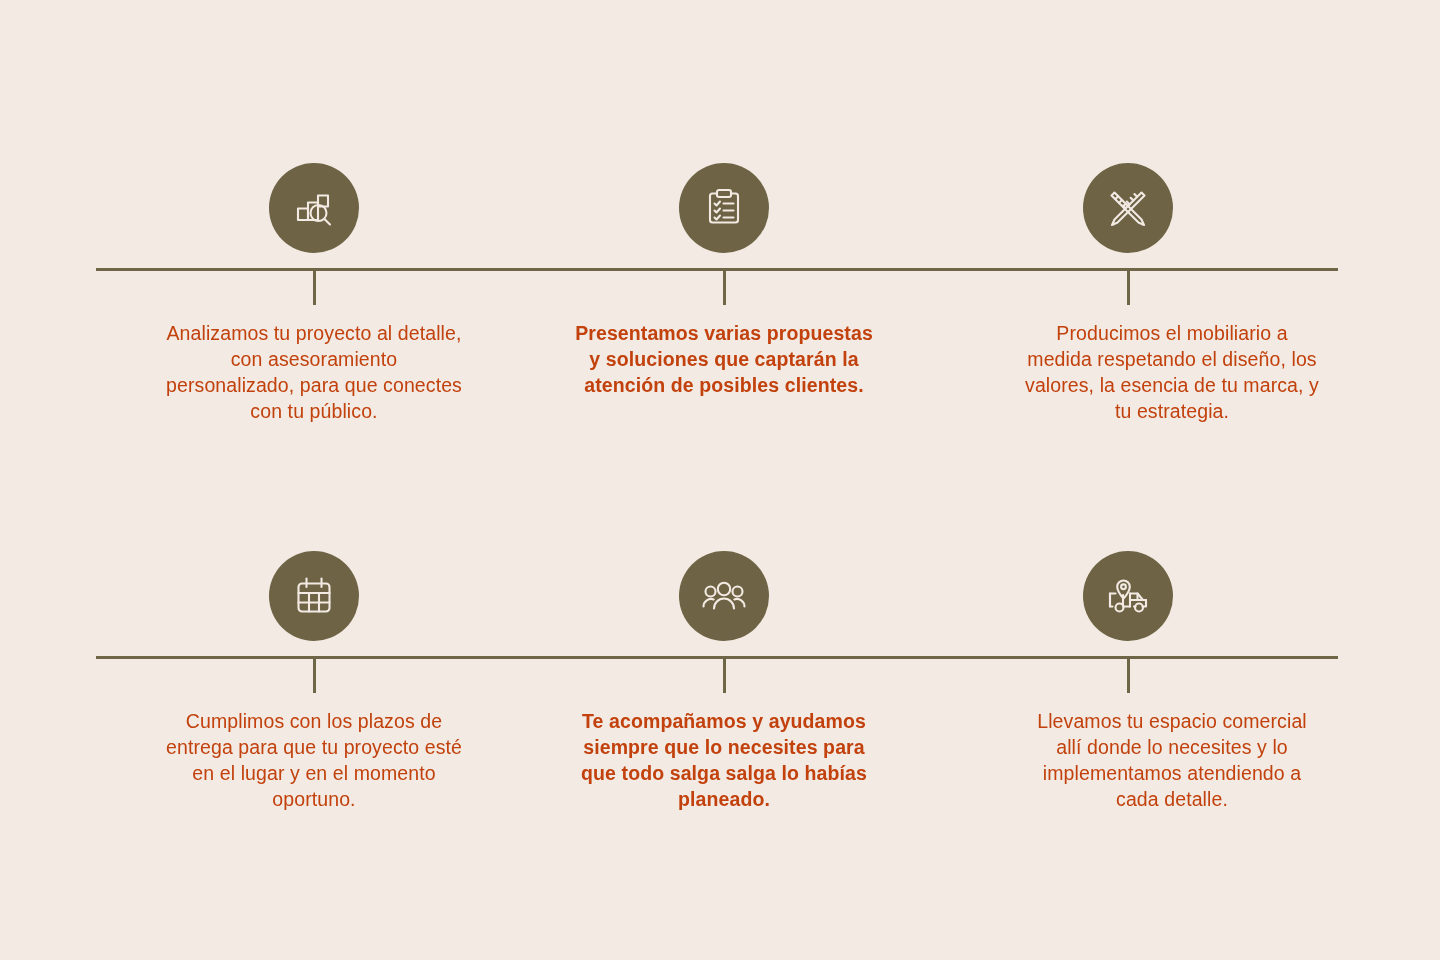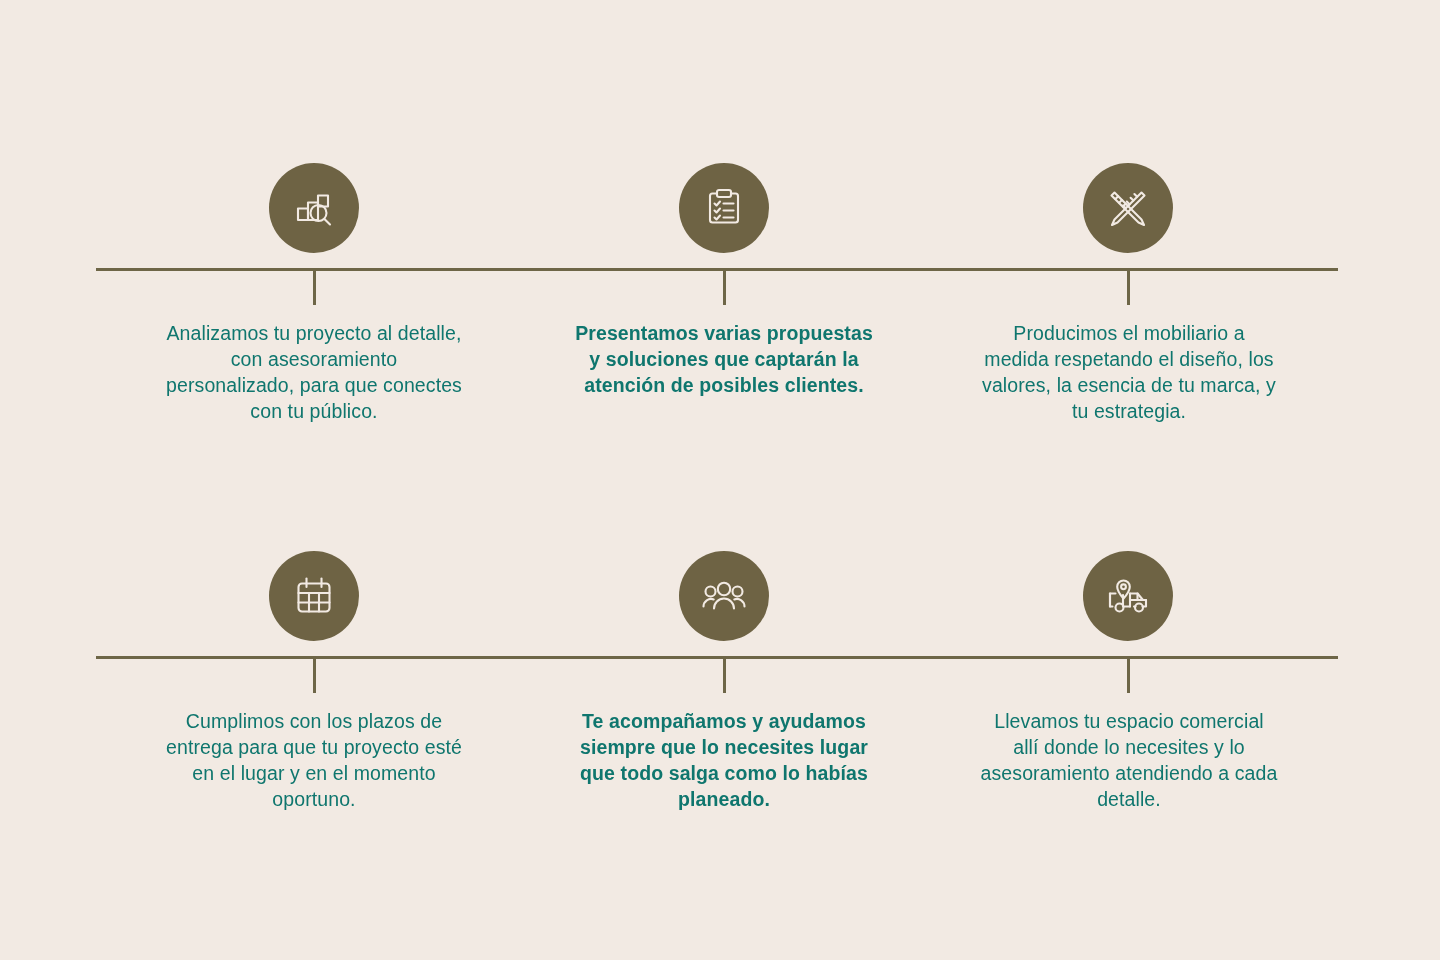--- a/index.html
+++ b/index.html
@@ -66,28 +66,28 @@
 
   
   .caption {
     position: absolute;
     top: 320px;
     width: 300px;
     margin-left: -150px;
     text-align: center;
     font-size: 19.5px;
     line-height: 26px;
-    color: #0f766e;
+    color: #c2410c;
     letter-spacing: 0.1px;
   }
 
   
   .col-1 { left: 314px; }
   .col-2 { left: 724px; font-weight: bold; }
-  .col-3 { left: 1129px; }
+  .col-3 { left: 1172px; }
 
   .node.col-1 { left: 269px; }
   .node.col-2 { left: 679px; }
   .node.col-3 { left: 1083px; }
 
   .tick.col-1 { left: 313px; }
   .tick.col-2 { left: 723px; }
   .tick.col-3 { left: 1127px; }
 </style>
 </head>
@@ -177,21 +177,21 @@
           <circle cx="24" cy="17" r="6.2"></circle>
           <circle cx="10.5" cy="19.5" r="5"></circle>
           <circle cx="37.5" cy="19.5" r="5"></circle>
           <path d="M14 36.5a10 10 0 0 1 20 0"></path>
           <path d="M3.5 34.5a7.6 7.6 0 0 1 10.2-7.1"></path>
           <path d="M44.5 34.5a7.6 7.6 0 0 0-10.2-7.1"></path>
         </svg>
       </span>
     </div>
     <div class="tick col-2"></div>
-    <div class="caption col-2">Te acompañamos y ayudamos siempre que lo necesites lugar que todo salga como lo habías planeado.</div>
+    <div class="caption col-2">Te acompañamos y ayudamos siempre que lo necesites para que todo salga salga lo habías planeado.</div>
 
     <div class="node col-3">
       <span>
         <svg width="48" height="48" viewBox="0 0 48 48" fill="none" stroke="#f2eae3" stroke-width="2.1" stroke-linecap="round" stroke-linejoin="round">
 
           <path d="M6 21.5h5.5M6 21.5v13h2.5M20 34.5h6"></path>
           <path d="M6 21.5v13"></path>
           <path d="M19 23v11.5"></path>
 
           <path d="M26 21.5h7.5l5.5 6.5h3v6.5h-3.5"></path>
@@ -202,16 +202,16 @@
 
           <circle cx="15.5" cy="35.5" r="4"></circle>
           <circle cx="35" cy="35.5" r="4"></circle>
 
           <path d="M19.5 8.5a6.3 6.3 0 0 0-6.3 6.3c0 4.7 6.3 11.7 6.3 11.7s6.3-7 6.3-11.7a6.3 6.3 0 0 0-6.3-6.3z"></path>
           <circle cx="19.5" cy="14.8" r="2.4"></circle>
         </svg>
       </span>
     </div>
     <div class="tick col-3"></div>
-    <div class="caption col-3">Llevamos tu espacio comercial allí donde lo necesites y lo asesoramiento atendiendo a cada detalle.</div>
+    <div class="caption col-3">Llevamos tu espacio comercial allí donde lo necesites y lo implementamos atendiendo a cada detalle.</div>
   </div>
 
 </div>
 
 </body></html>

